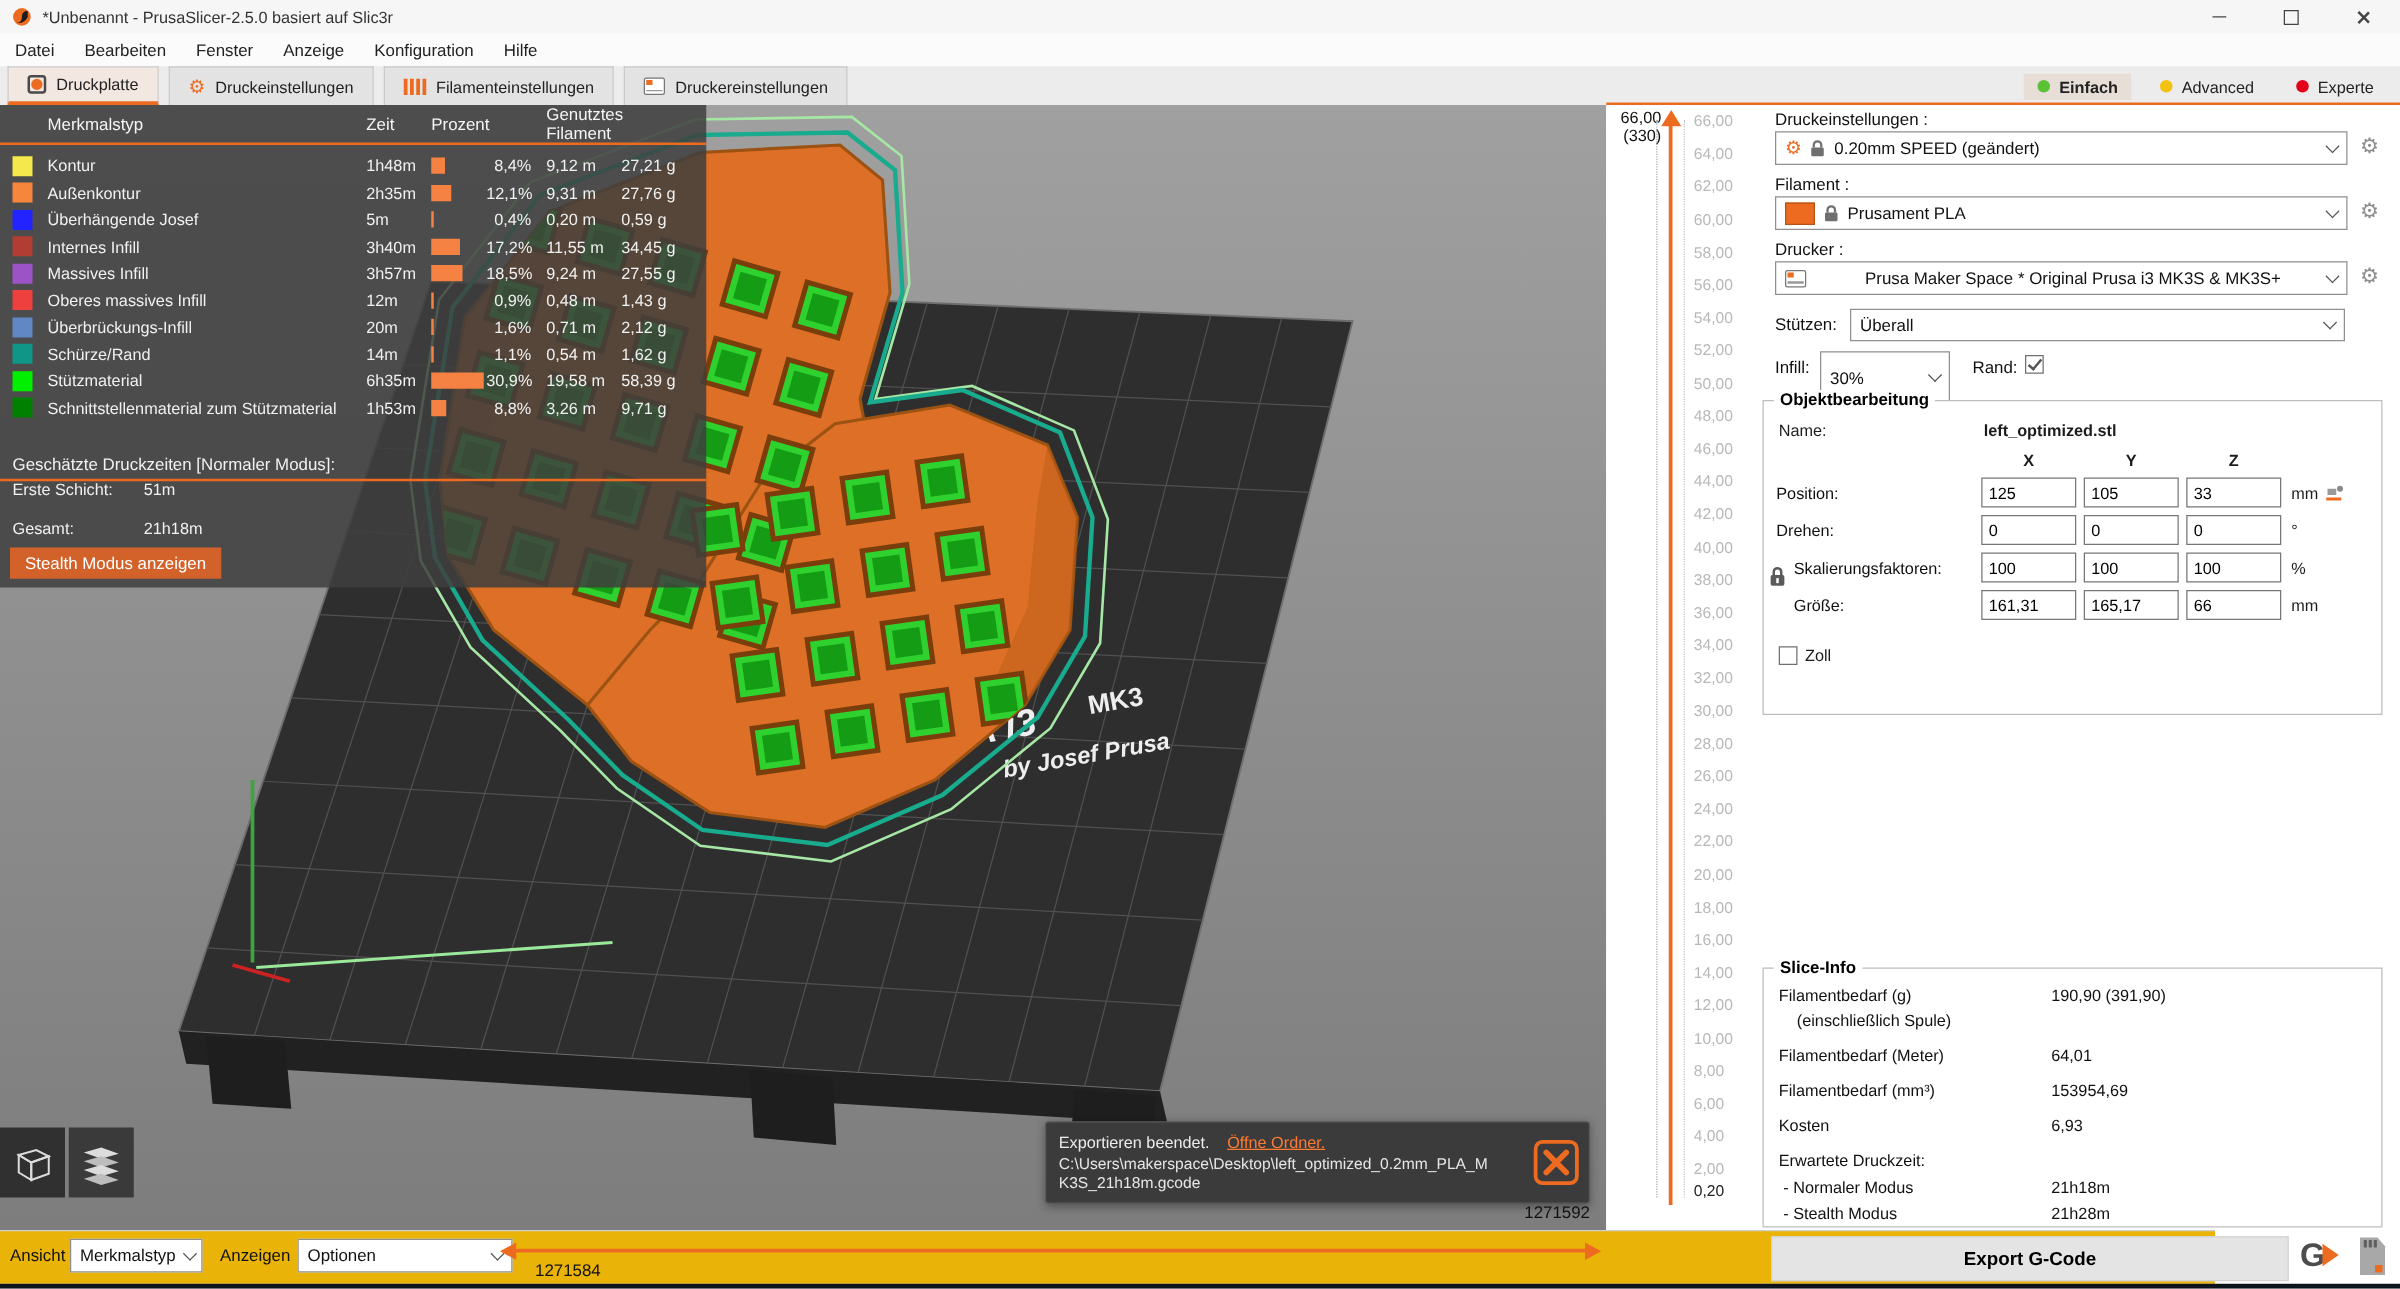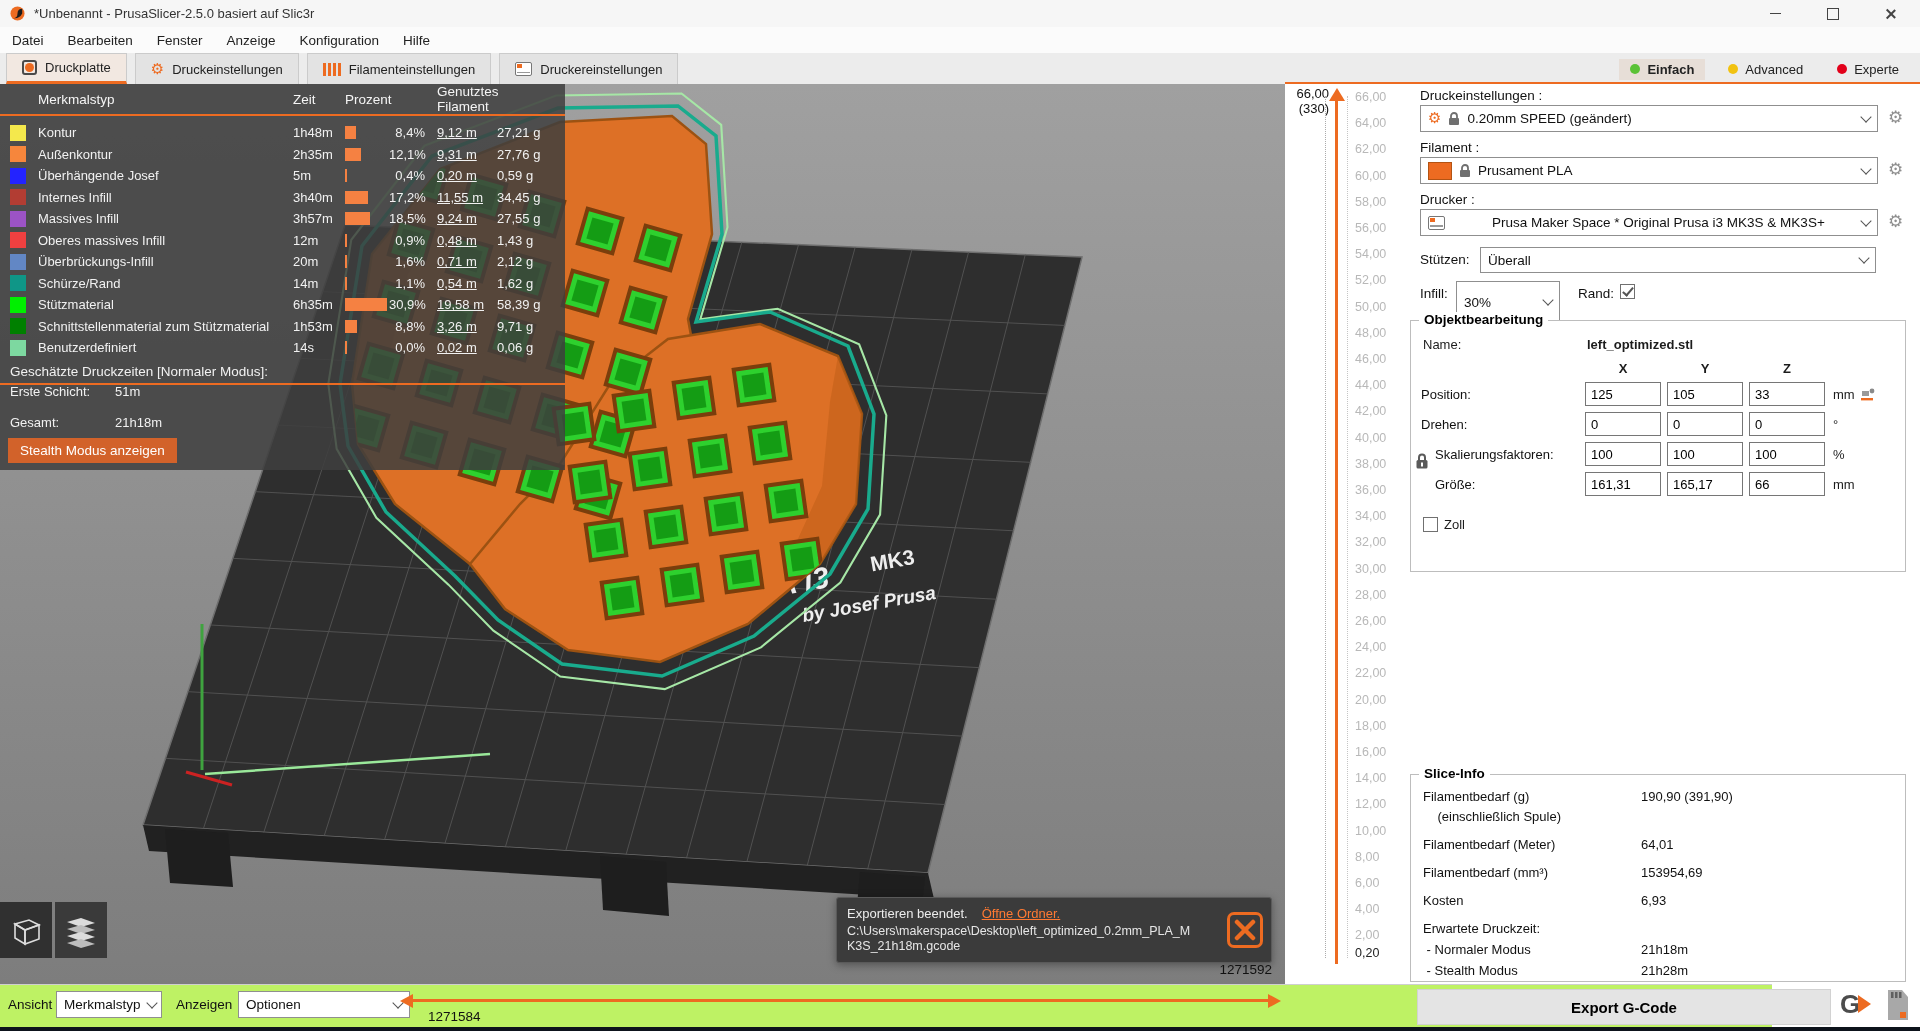--- a/index.html
+++ b/index.html
@@ -46,21 +46,21 @@
             background:linear-gradient(180deg,#a0a0a0 0%,#8d8d8d 55%,#7d7d7d 100%);overflow:hidden;}
   svg.scene{position:absolute;left:0;top:0;}
 
   
   .legend{position:absolute;left:0;top:0;width:565px;height:386px;background:rgba(62,62,62,0.85);color:#f1f1f1;}
   .lgrid{display:grid;grid-template-columns:28px 255px 52px 44px 36px 70px 55px;align-items:center;padding-left:10px;height:21.5px;}
   .lhead{height:30px;border-bottom:2px solid #ED6B21;margin-bottom:6px;font-size:13.5px;color:#f5f5f5;}
   .lhead .h-fil{grid-column:6/8;padding-left:12px;}
   .lhead .h-pct{grid-column:4/6;}
   .swatch{width:16px;height:16px;display:block;}
-  .cell-m{padding-left:12px;text-decoration:underline;} .cell-g{padding-left:2px;}
+  .cell-m{padding-left:12px;} .cell-g{padding-left:2px;}
   .cell-pct{text-align:right;}
   .pbar{height:13px;background:#F58142;display:block;}
   .est-title{position:absolute;left:10px;top:280px;font-size:13.5px;}
   .est-line{position:absolute;left:0;top:299px;width:565px;height:2px;background:#ED6B21;}
   .est-row1{position:absolute;left:10px;top:300px;} .est-row1 b{font-weight:normal;position:absolute;left:105px;}
   .est-row2{position:absolute;left:10px;top:331px;} .est-row2 b{font-weight:normal;position:absolute;left:105px;}
   .stealth-btn{position:absolute;left:8px;top:354px;background:#d2622a;color:#fff;padding:5px 12px;font-size:13.5px;}
 
   
   .viewcubes{position:absolute;left:0;top:818px;display:flex;gap:3px;}
@@ -109,21 +109,21 @@
   .field{border:1px solid #767676;height:24px;box-sizing:border-box;padding:2px 5px;font-size:13px;font-family:"Liberation Sans",sans-serif;width:76px;}
   .unit{padding-left:2px;display:flex;align-items:center;gap:5px;}
   .olabel{color:#111;}
   .olabel.indent{padding-left:14px;}
   .scale-lock{position:absolute;left:4px;top:132px;}
   .zoll-row{position:absolute;left:12px;top:196px;display:flex;align-items:center;gap:6px;}
   .slice-row{position:absolute;left:12px;font-size:13px;color:#111;}
   .slice-val{position:absolute;left:218px;top:0;}
 
   
-  .bottombar{position:absolute;top:984px;left:0;width:1772px;height:43px;background:#bef264;border-top:1px solid #cfcfcf;box-sizing:border-box;}
+  .bottombar{position:absolute;top:984px;left:0;width:1772px;height:43px;background:#eab308;border-top:1px solid #cfcfcf;box-sizing:border-box;}
   .bb-label{position:absolute;top:12px;font-size:13.5px;color:#111;}
   .bb-combo{top:6px;height:27px;}
   .hline{position:absolute;left:412px;top:14px;width:856px;height:3px;background:#ED6B21;}
   .harrow-l{position:absolute;left:400px;top:9px;width:0;height:0;border-top:7px solid transparent;border-bottom:7px solid transparent;border-right:13px solid #ED6B21;}
   .harrow-r{position:absolute;left:1268px;top:9px;width:0;height:0;border-top:7px solid transparent;border-bottom:7px solid transparent;border-left:13px solid #ED6B21;}
   .num-below{position:absolute;left:428px;top:24px;font-size:13.5px;color:#111;}
   .export-btn{position:absolute;left:1417px;top:4px;width:414px;height:36px;background:#e4e4e4;border:1px solid #d2d2d2;box-sizing:border-box;font-weight:bold;font-size:15px;color:#000;display:flex;align-items:center;justify-content:center;}
   .gcode-ic{position:absolute;left:1840px;top:4px;display:flex;align-items:center;}
   .gcode-ic b{font-size:26px;font-weight:900;color:#4c4c4c;line-height:30px;}
   .gcode-tri{width:0;height:0;border-top:9px solid transparent;border-bottom:9px solid transparent;border-left:13px solid #ED6B21;margin-left:-2px;}
@@ -542,31 +542,20 @@
         <div class="lgrid">
           <span class="swatch" style="background: rgb(0, 128, 0);"></span>
           <span>Schnittstellenmaterial zum Stützmaterial</span>
           <span>1h53m</span>
           <span>
             <span class="pbar" style="width: 12px;"></span>
           </span>
           <span class="cell-pct">8,8%</span>
           <span class="cell-m">3,26 m</span>
           <span class="cell-g">9,71 g</span>
-        </div>
-        <div class="lgrid">
-          <span class="swatch" style="background: rgb(125, 216, 160);"></span>
-          <span>Benutzerdefiniert</span>
-          <span>14s</span>
-          <span>
-            <span class="pbar" style="width: 2px;"></span>
-          </span>
-          <span class="cell-pct">0,0%</span>
-          <span class="cell-m">0,02 m</span>
-          <span class="cell-g">0,06 g</span>
         </div>
       </div>
     <div class="est-title">Geschätzte Druckzeiten [Normaler Modus]:</div>
     <div class="est-line"></div>
     <div class="est-row1">
       <span>Erste Schicht:</span>
       <b>51m</b>
     </div>
     <div class="est-row2">
       <span>Gesamt:</span>

